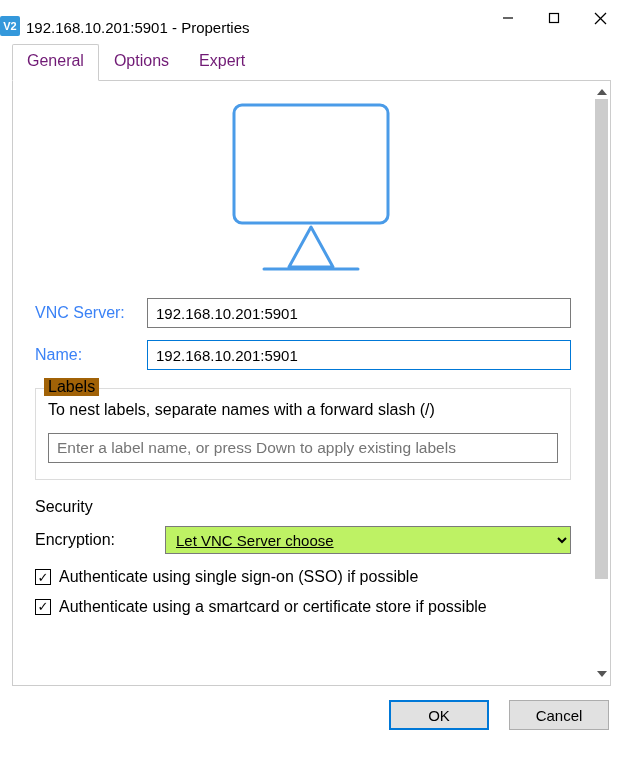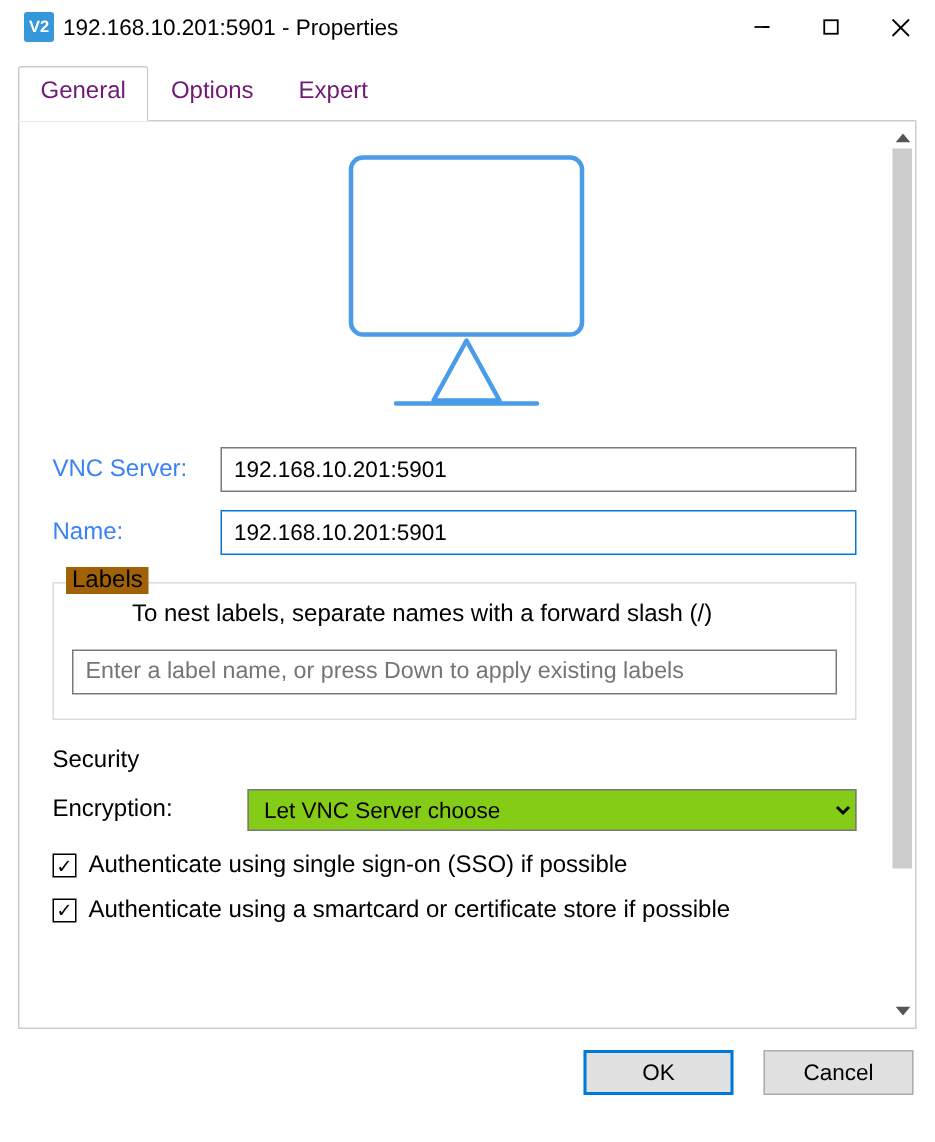--- a/index.html
+++ b/index.html
@@ -11,22 +11,22 @@
       padding: 0;
       width: 623px;
       height: 761px;
       background: #fff;
       overflow: hidden;
     }
     
     .titlebar {
       height: 36px;
       display: flex;
-      align-items: center;
-      padding-left: 16px;
+      align-items: flex-end;
+      padding-left: 0;
       background: #fff;
     }
     .titlebar .app-icon {
       width: 20px;
       height: 20px;
       background: #3498db;
       color: #fff;
       font-size: 11px;
       font-weight: bold;
       display: flex;
@@ -164,21 +164,20 @@
       background: #a16207;
       padding: 0 4px;
       font-size: 16px;
       color: #000;
     }
     .hint {
       font-size: 16px;
       color: #000;
       margin-bottom: 12px;
       line-height: 1.4;
-      margin-left: 40px;
     }
     .labelinput {
       width: 100%;
       height: 30px;
       font-size: 15.5px;
       padding: 12px 8px;
       border: 1px solid #7a7a7a;
       background: #fff;
       color: #767676;
     }
@@ -196,21 +195,22 @@
       width: 130px;
       font-size: 16px;
     }
     .sec-row select {
       flex: 1;
       margin-right: 16px;
       height: 28px;
       font-size: 15px;
       padding: 0 6px;
       border: 1px solid #7a7a7a;
-      background: #84cc16;
+      background: #bef264;
+      text-decoration: underline;
     }
     .check-row {
       display: flex;
       align-items: flex-start;
       margin-bottom: 8px;
       font-size: 16px;
       line-height: 1.35;
     }
     .check-row .chk {
       width: 16px;

